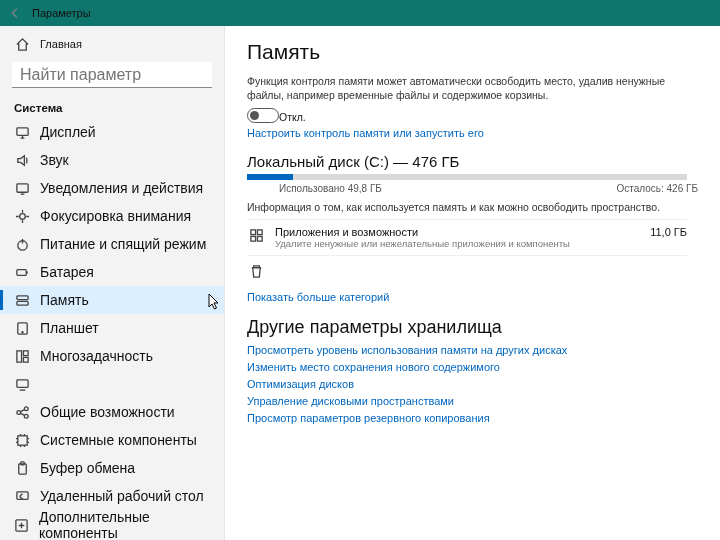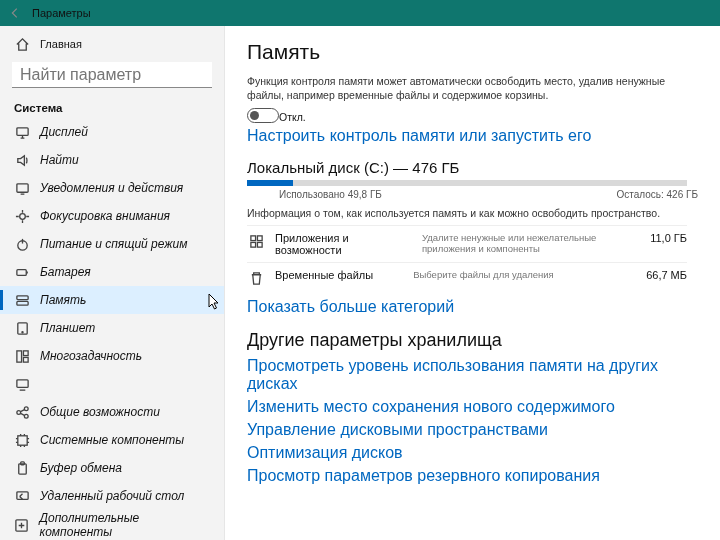--- a/index.html
+++ b/index.html
@@ -61,21 +61,21 @@
     background: #fff;
     padding: 0 8px;
     font-size: 16px;
     color: #333;
   }
   .section-label {
     padding: 6px 14px 4px 14px;
     font-weight: 600;
     font-size: 11.5px;
   }
-  .nav-item { font-size: 12px; font-style: italic; }
+  .nav-item { font-size: 14px; }
   .nav-item.active {
     background: #dcefff;
     position: relative;
   }
   .nav-item.active::before {
     content: "";
     position: absolute;
     left: 0; top: 4px; bottom: 4px;
     width: 3px;
     background: #0067c0;
@@ -107,21 +107,21 @@
   .toggle::after {
     content: "";
     position: absolute;
     left: 2px; top: 2px;
     width: 9px; height: 9px;
     border-radius: 50%;
     background: #555;
   }
   .toggle-label { font-size: 10.5px; }
 
-  .link { color: #0067c0; font-size: 16px; cursor: pointer; display: inline-block; }
+  .link { color: #0067c0; font-size: 11px; cursor: pointer; display: inline-block; }
   .link-block { margin: 4px 0; }
 
   .disk-heading { font-size: 15px; font-weight: 400; margin-bottom: 4px; }
   .bar {
     width: 100%; max-width: 440px;
     height: 6px;
     background: #d9d9d9;
     position: relative;
     margin: 4px 0 3px 0;
   }
@@ -143,21 +143,21 @@
     padding: 6px 0;
     border-top: 1px solid #eee;
     cursor: pointer;
   }
   .cat .ic {
     width: 18px; height: 18px; margin-top: 1px;
     display: inline-flex; align-items: center; justify-content: center;
     color: #444;
   }
   .cat-main { flex: 1; min-width: 0; display: flex; justify-content: space-between; gap: 8px; }
-  .cat-texts { display: flex; flex-direction: row; gap: 40px; }
+  .cat-texts { display: flex; flex-direction: column; }
   .cat-title { font-size: 11px; color: #111; }
   .cat-sub { font-size: 9.5px; color: #777; }
   .cat-val { font-size: 11px; color: #111; white-space: nowrap; }
 
   .sub-heading { font-size: 18px; font-weight: 400; margin-bottom: 6px; }
   .linklist .link-block { margin: 5px 0; }
 
   svg { width: 14px; height: 14px; stroke: currentColor; fill: none; stroke-width: 1.4; }
   .ic svg { width: 15px; height: 15px; }
 
@@ -207,21 +207,21 @@
           </svg>
         </span>
       <span>Дисплей</span>
     </div>
     <div class="nav-item">
       <span class="ic">
           <svg viewBox="0 0 16 16">
             <path d="M3 6v4h3l4 3V3L6 6H3zM12 5c1 1 1 5 0 6"></path>
           </svg>
         </span>
-      <span>Найти</span>
+      <span>Звук</span>
     </div>
     <div class="nav-item">
       <span class="ic">
           <svg viewBox="0 0 16 16">
             <rect x="2" y="3" width="12" height="9" rx="1"></rect>
             <path d="M6 14h4"></path>
           </svg>
         </span>
       <span>Уведомления и действия</span>
     </div>
@@ -380,41 +380,34 @@
             </div>
             <span class="cat-val">11,0 ГБ</span>
           </div>
         </div>
         <div class="cat">
           <span class="ic">
               <svg viewBox="0 0 16 16">
                 <path d="M3 4h10M5 4V2h6v2M4 4l1 10h6l1-10"></path>
               </svg>
             </span>
-          <div class="cat-main">
-            <div class="cat-texts">
-              <span class="cat-title">Временные файлы</span>
-              <span class="cat-sub">Выберите файлы для удаления</span>
-            </div>
-            <span class="cat-val">66,7 МБ</span>
-          </div>
         </div>
       </div>
       <div class="link-block" style="margin-top:4px;">
         <span class="link">Показать больше категорий</span>
       </div>
     </div>
 
     <div class="block">
       <div class="sub-heading">Другие параметры хранилища</div>
       <div class="linklist">
         <div class="link-block"><span class="link">Просмотреть уровень использования памяти на других дисках</span></div>
         <div class="link-block"><span class="link">Изменить место сохранения нового содержимого</span></div>
+        <div class="link-block"><span class="link">Оптимизация дисков</span></div>
         <div class="link-block"><span class="link">Управление дисковыми пространствами</span></div>
-        <div class="link-block"><span class="link">Оптимизация дисков</span></div>
         <div class="link-block"><span class="link">Просмотр параметров резервного копирования</span></div>
       </div>
     </div>
   </main>
 </div>
 
 <svg class="cursor" viewBox="0 0 12 18">
   <path d="M1 1 L1 14 L4 11 L6.5 16 L8.5 15 L6 10 L10 10 Z" fill="#fff" stroke="#000" stroke-width="1"></path>
 </svg>
 

